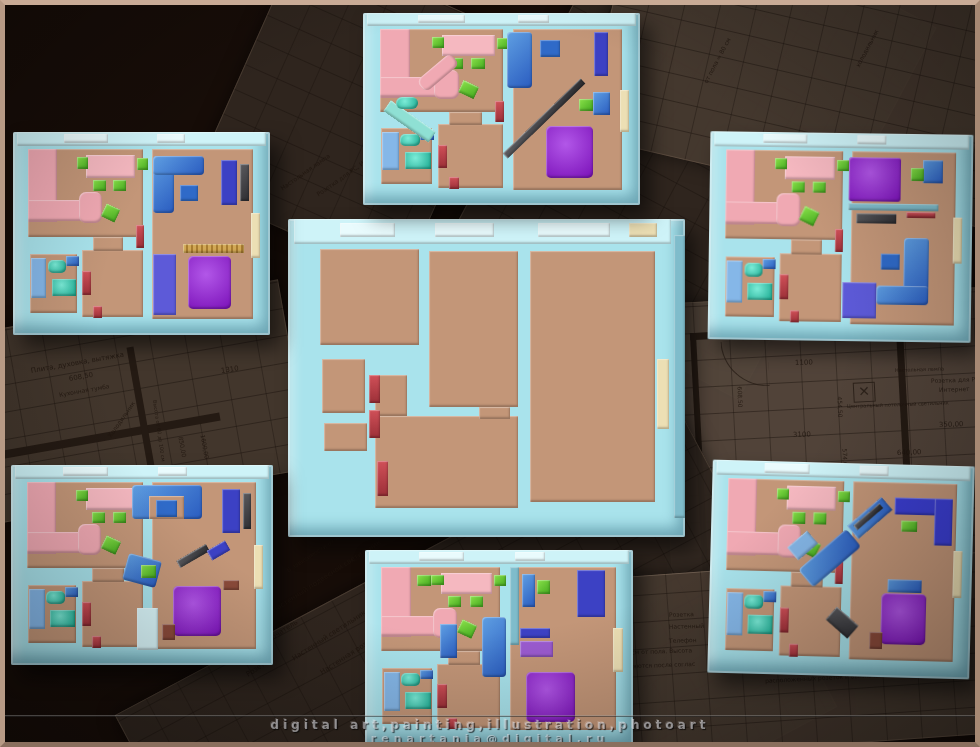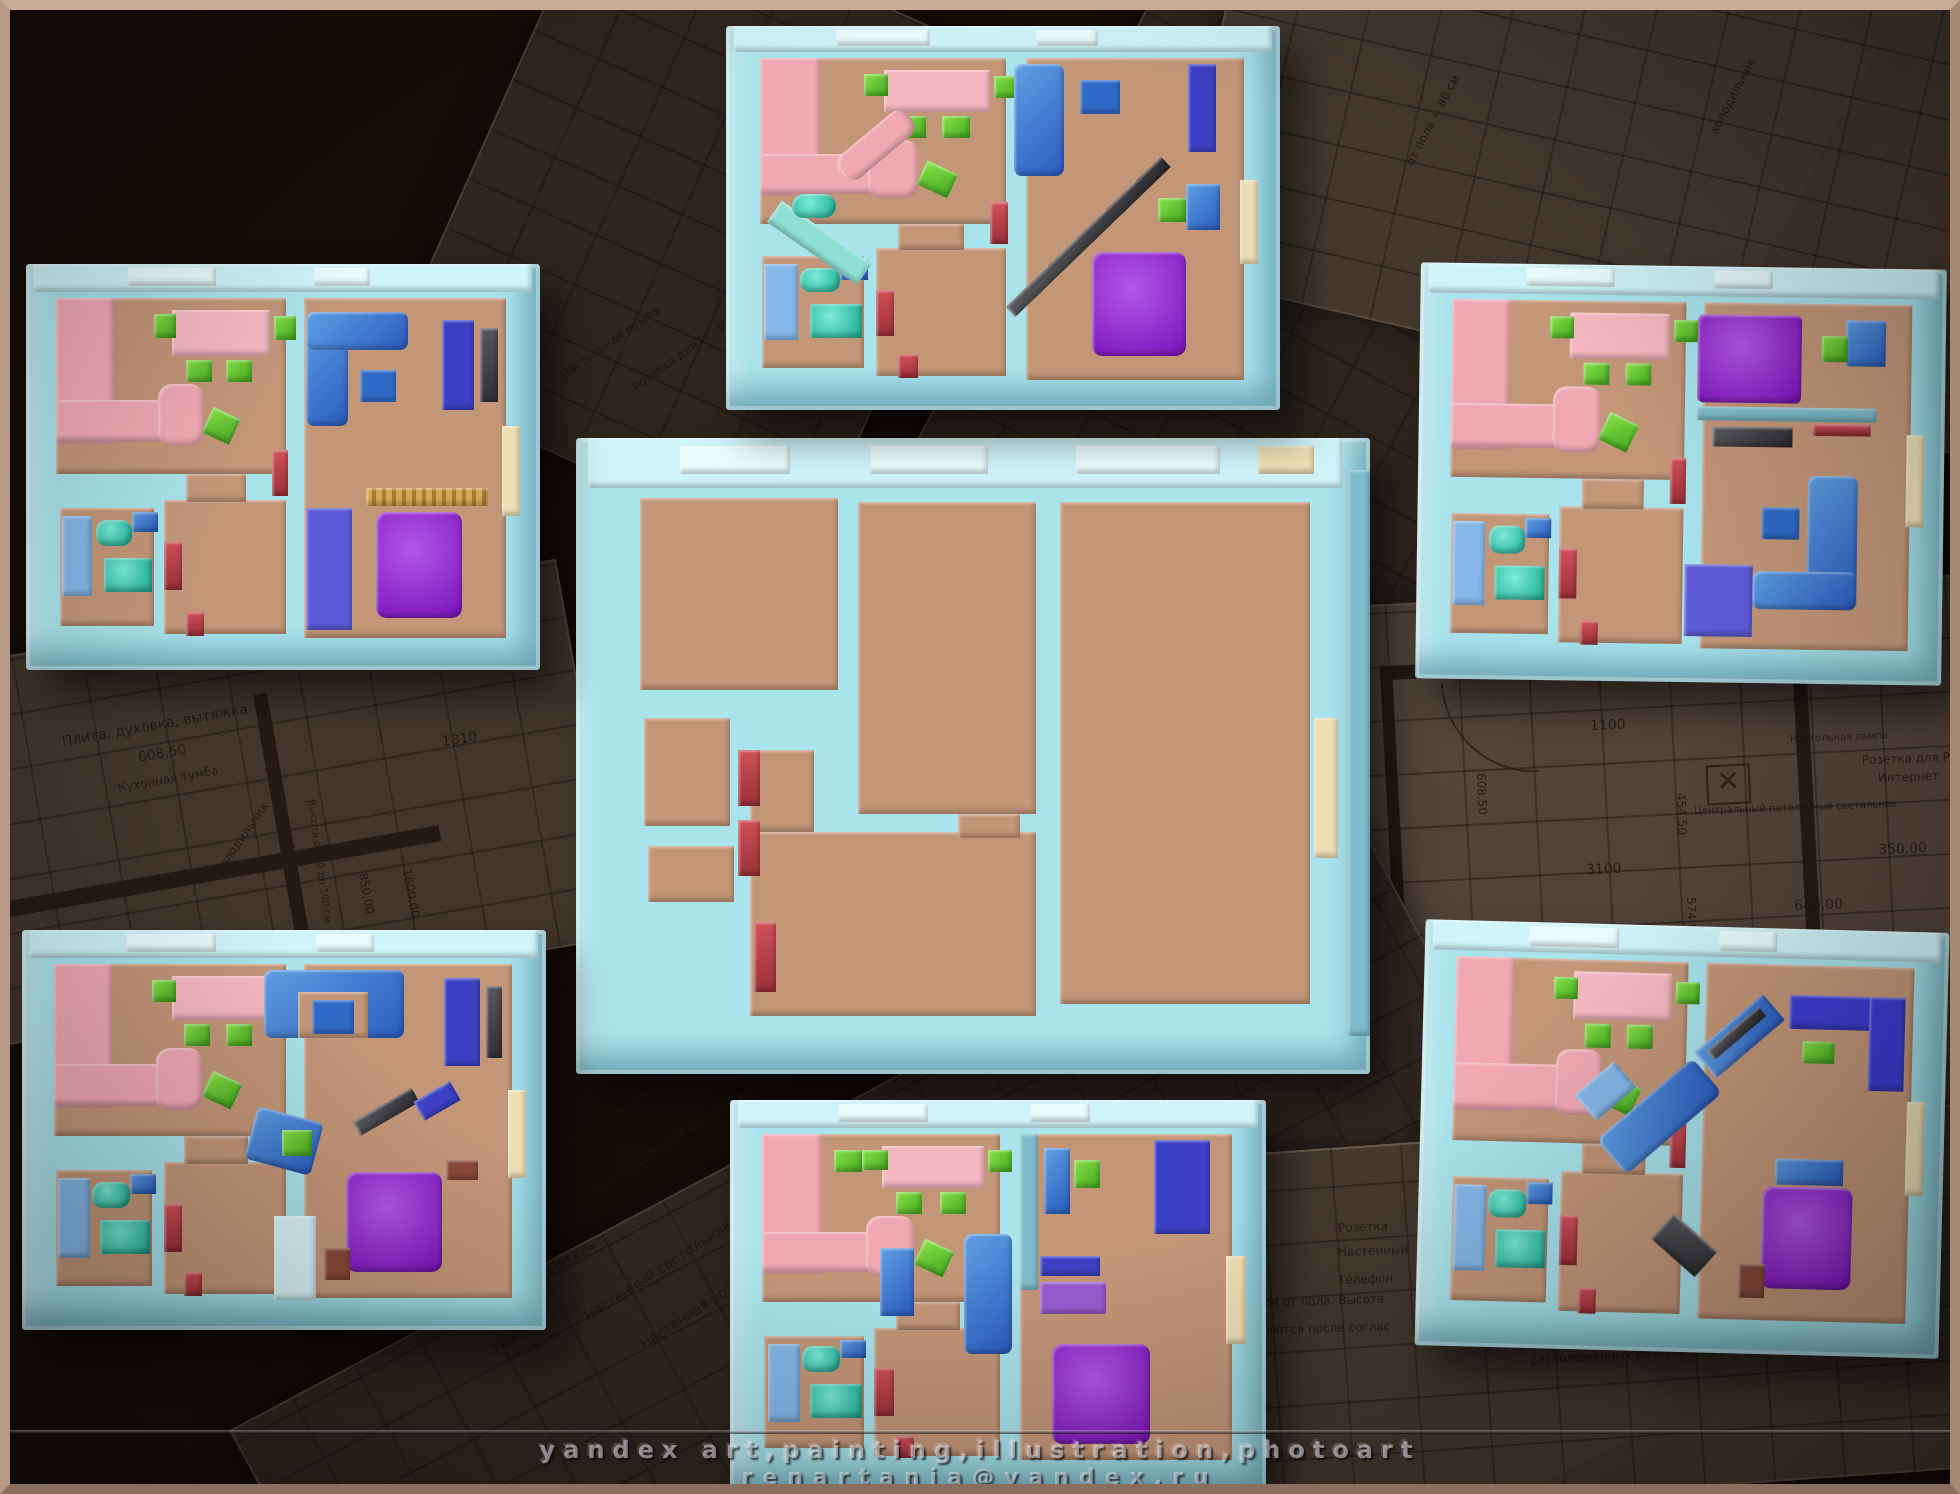--- a/index.html
+++ b/index.html
@@ -337,22 +337,22 @@
         <div class="rect" style="left: 68%; top: 54%; width: 13%; height: 6%; background: linear-gradient(135deg, rgb(95, 159, 226), rgb(42, 92, 192));"></div>
         <div class="rect" style="left: 65.5%; top: 60.5%; width: 17.5%; height: 24%; background: radial-gradient(circle at 42% 35%, rgb(178, 87, 232), rgb(122, 16, 184)); border-radius: 5px;"></div>
         <div class="rect" style="left: 61.5%; top: 79%; width: 5%; height: 8%; background: rgb(138, 74, 58);"></div>
         <div class="rect" style="left: 45.5%; top: 71%; width: 11%; height: 8%; background: linear-gradient(135deg, rgb(90, 90, 94), rgb(46, 46, 50)); transform: rotate(40deg);"></div>
       </div>
     </div>
 
   <div id="vignette"></div>
 
   <div id="wm-line"></div>
-  <div class="wm" id="wm-sub">yandex art,painting,illustration,photoart</div>
-  <div class="wm" id="wm-email">renartania@yandex.ru</div>
+  <div class="wm" id="wm-sub">digital art,painting,illustration,photoart</div>
+  <div class="wm" id="wm-email">renartania@digital.ru</div>
 
 <span class="annot" style="left: 700px; top: 74px; font-size: 6px; transform: rotate(-62deg);">от пола ≈ 80 см</span>
     <span class="annot" style="left: 852px; top: 58px; font-size: 6px; transform: rotate(-62deg);">холодильник</span>
     <span class="annot" style="left: 900px; top: 330px; font-size: 6px; transform: rotate(-62deg);">антресоль</span>
     <span class="annot" style="left: 276px; top: 180px; font-size: 6px; transform: rotate(-35deg);">Настольная лампа</span>
     <span class="annot" style="left: 312px; top: 186px; font-size: 6px; transform: rotate(-35deg);">Розетка для PC, Интернет</span>
     <span class="annot" style="left: 26px; top: 362px; font-size: 7px; transform: rotate(-10deg);">Плита, духовка, вытяжка</span>
     <span class="annot" style="left: 64px; top: 370px; font-size: 7px; transform: rotate(-10deg);">608,50</span>
     <span class="annot" style="left: 54px; top: 386px; font-size: 6px; transform: rotate(-10deg);">Кухонная тумба</span>
     <span class="annot" style="left: 216px; top: 362px; font-size: 7px; transform: rotate(-8deg);">1310</span>

